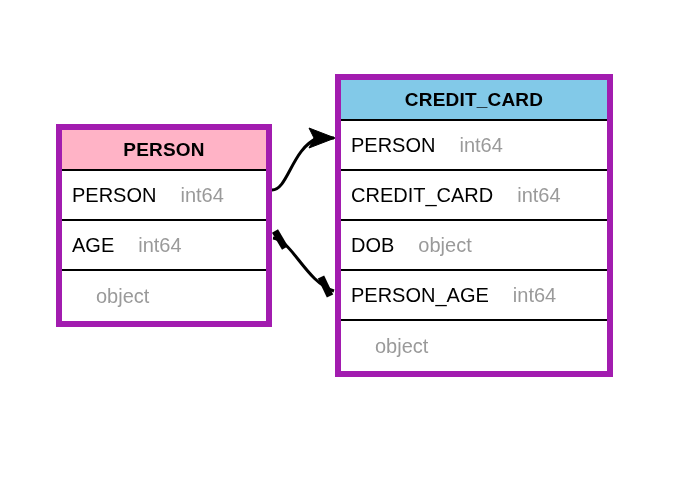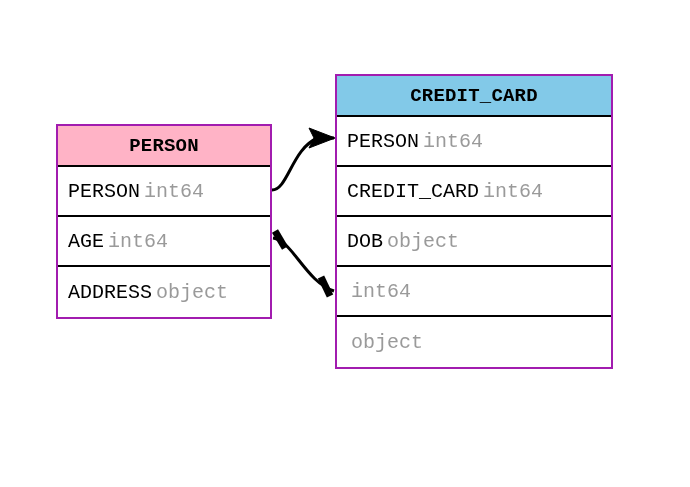--- a/index.html
+++ b/index.html
@@ -11,23 +11,22 @@
     position: relative;
     width: 690px;
     height: 487px;
     background: #ffffff;
     overflow: hidden;
     font-family: "Liberation Sans", sans-serif;
   }
   .entity {
     position: absolute;
     box-sizing: border-box;
-    border: 2px solid #a21caf;
+    border: 6px solid #a21caf;
     background: #ffffff;
-    font-family: Liberation Mono, monospace;
   }
   .entity-header {
     box-sizing: border-box;
     height: 41px;
     border-bottom: 2px solid #000000;
     display: flex;
     align-items: center;
     justify-content: center;
     font-weight: bold;
     font-size: 19px;
@@ -46,21 +45,21 @@
     white-space: nowrap;
   }
   .attr-row:last-child {
     border-bottom: none;
   }
   .attr-name {
     color: #000000;
   }
   .attr-type {
     color: #9a9a9a;
-    margin-left: 4px;
+    margin-left: 24px;
   }
   #edges {
     position: absolute;
     left: 0;
     top: 0;
     width: 690px;
     height: 487px;
     pointer-events: none;
   }
 </style>
@@ -89,21 +88,20 @@
     </div>
     <div class="attr-row">
       <span class="attr-name">PERSON</span>
       <span class="attr-type">int64</span>
     </div>
     <div class="attr-row">
       <span class="attr-name">AGE</span>
       <span class="attr-type">int64</span>
     </div>
     <div class="attr-row">
-      <span class="attr-name">ADDRESS</span>
       <span class="attr-type">object</span>
     </div>
   </div>
 
   <div class="entity" style="left:335px; top:74px; width:278px;">
     <div class="entity-header" style="background:#82c9e8;">
       <span>CREDIT_CARD</span>
     </div>
     <div class="attr-row">
       <span class="attr-name">PERSON</span>
@@ -111,20 +109,21 @@
     </div>
     <div class="attr-row">
       <span class="attr-name">CREDIT_CARD</span>
       <span class="attr-type">int64</span>
     </div>
     <div class="attr-row">
       <span class="attr-name">DOB</span>
       <span class="attr-type">object</span>
     </div>
     <div class="attr-row">
+      <span class="attr-name">PERSON_AGE</span>
       <span class="attr-type">int64</span>
     </div>
     <div class="attr-row">
       <span class="attr-type">object</span>
     </div>
   </div>
 
 </div>
 
 </body></html>

